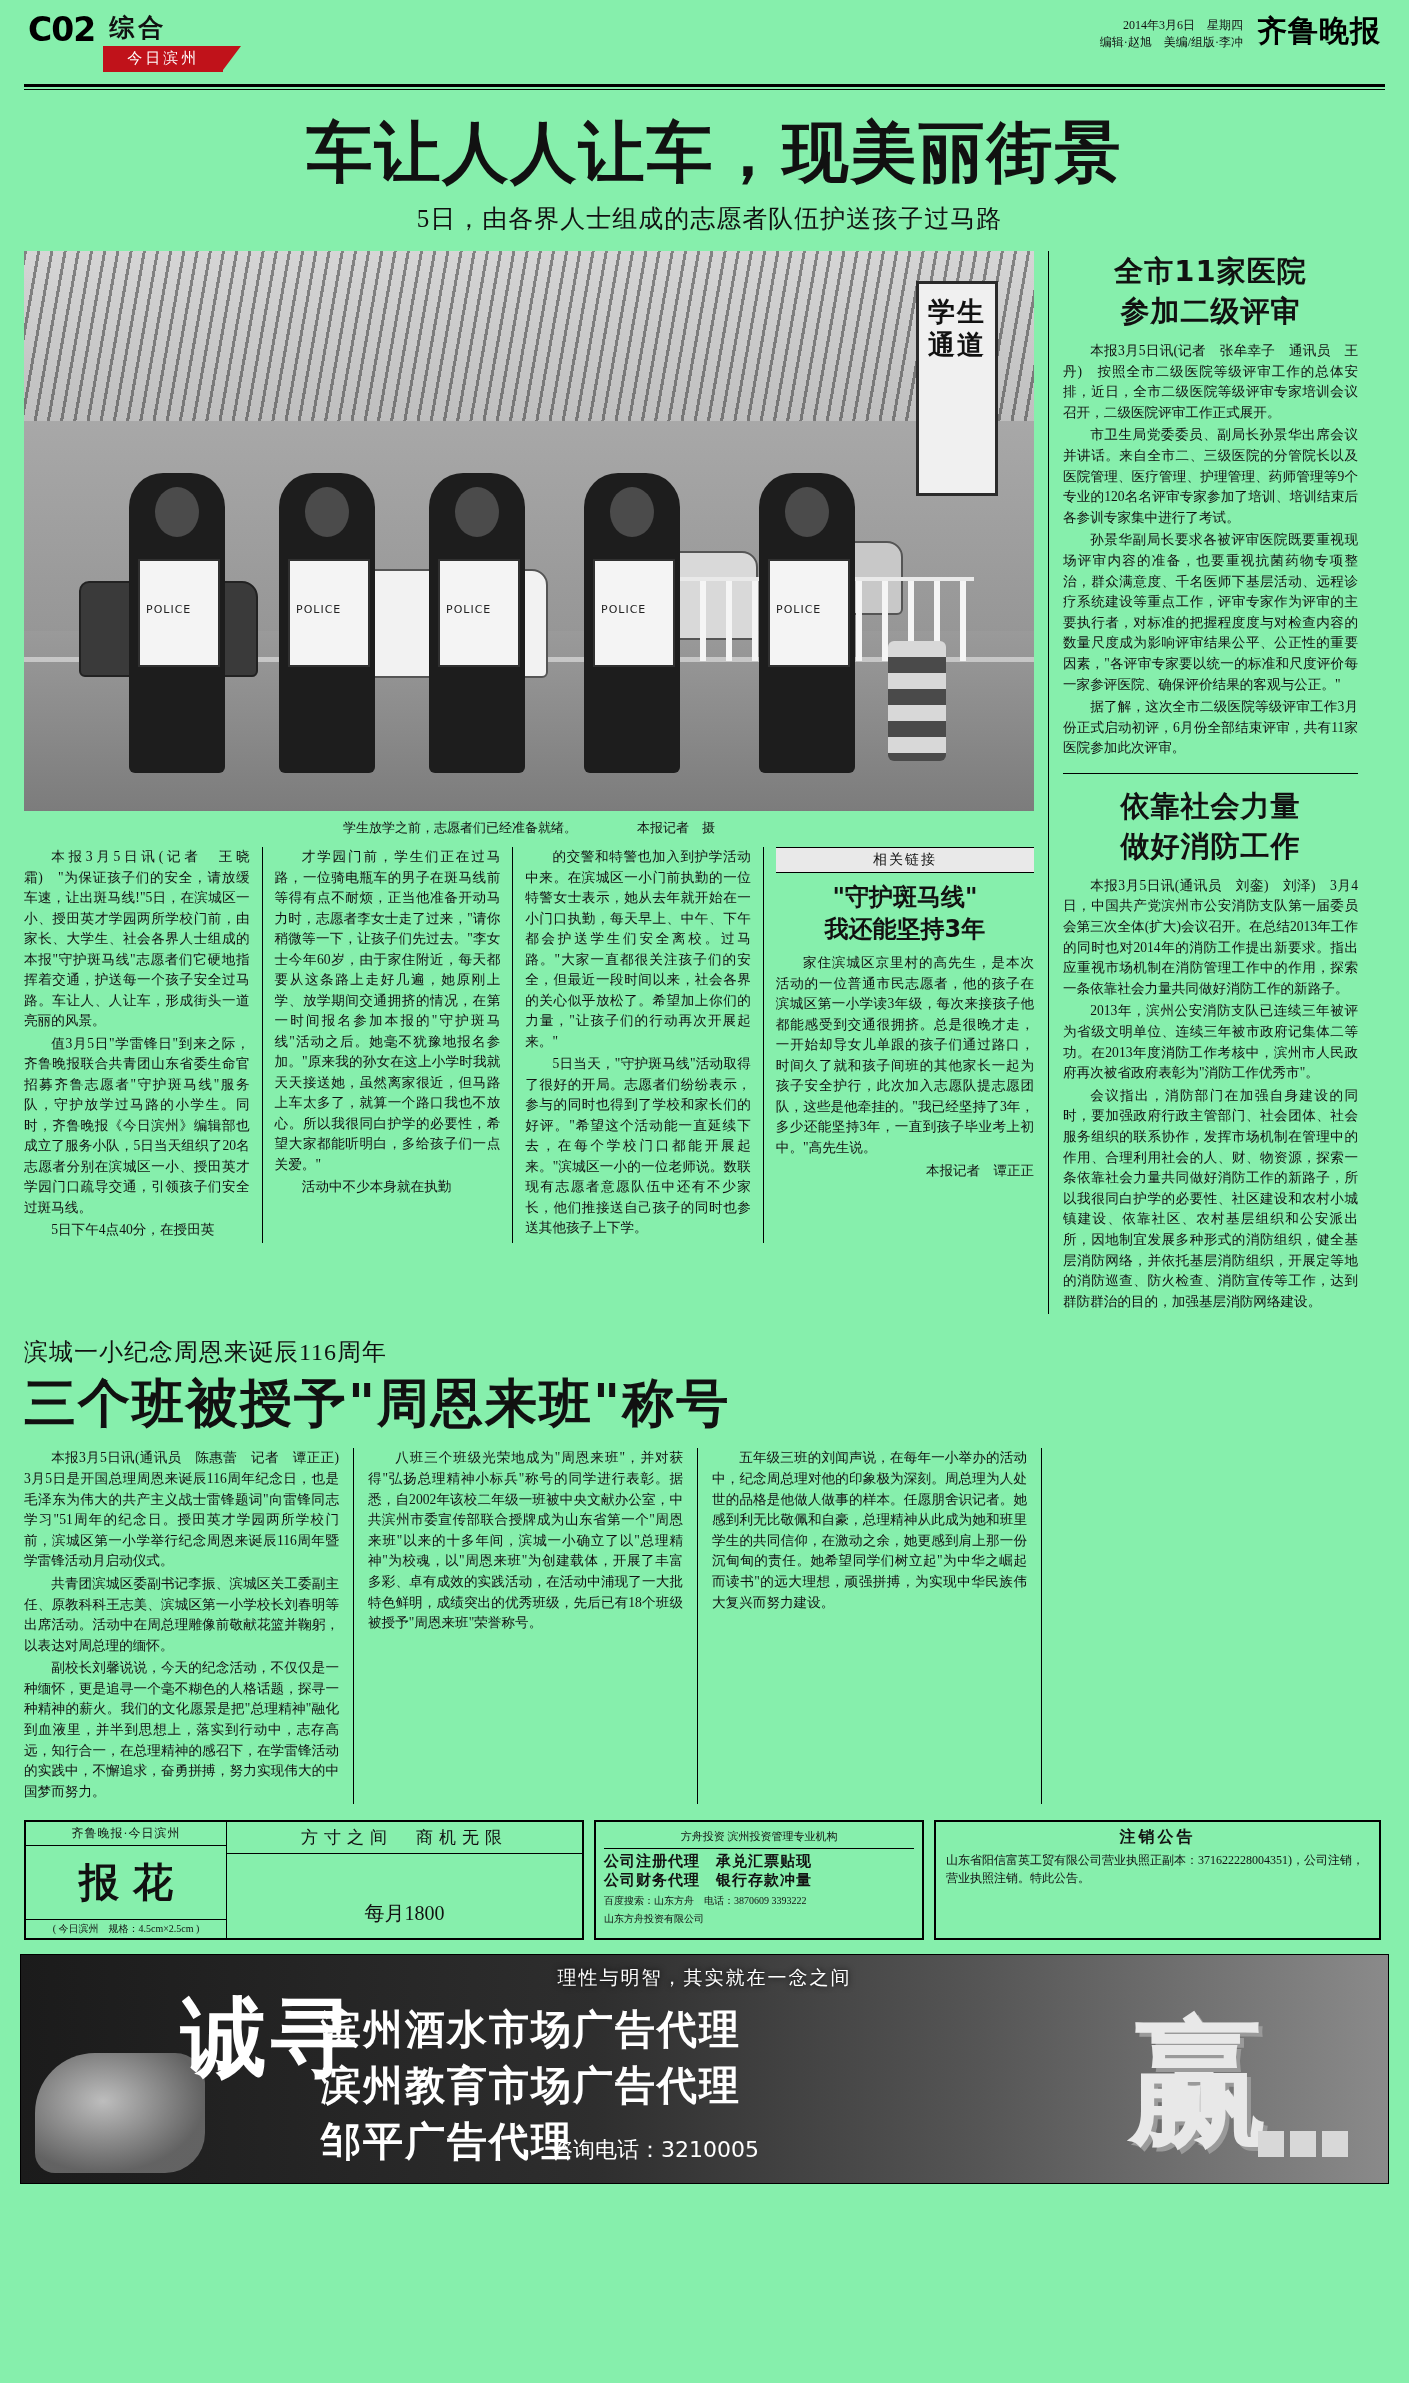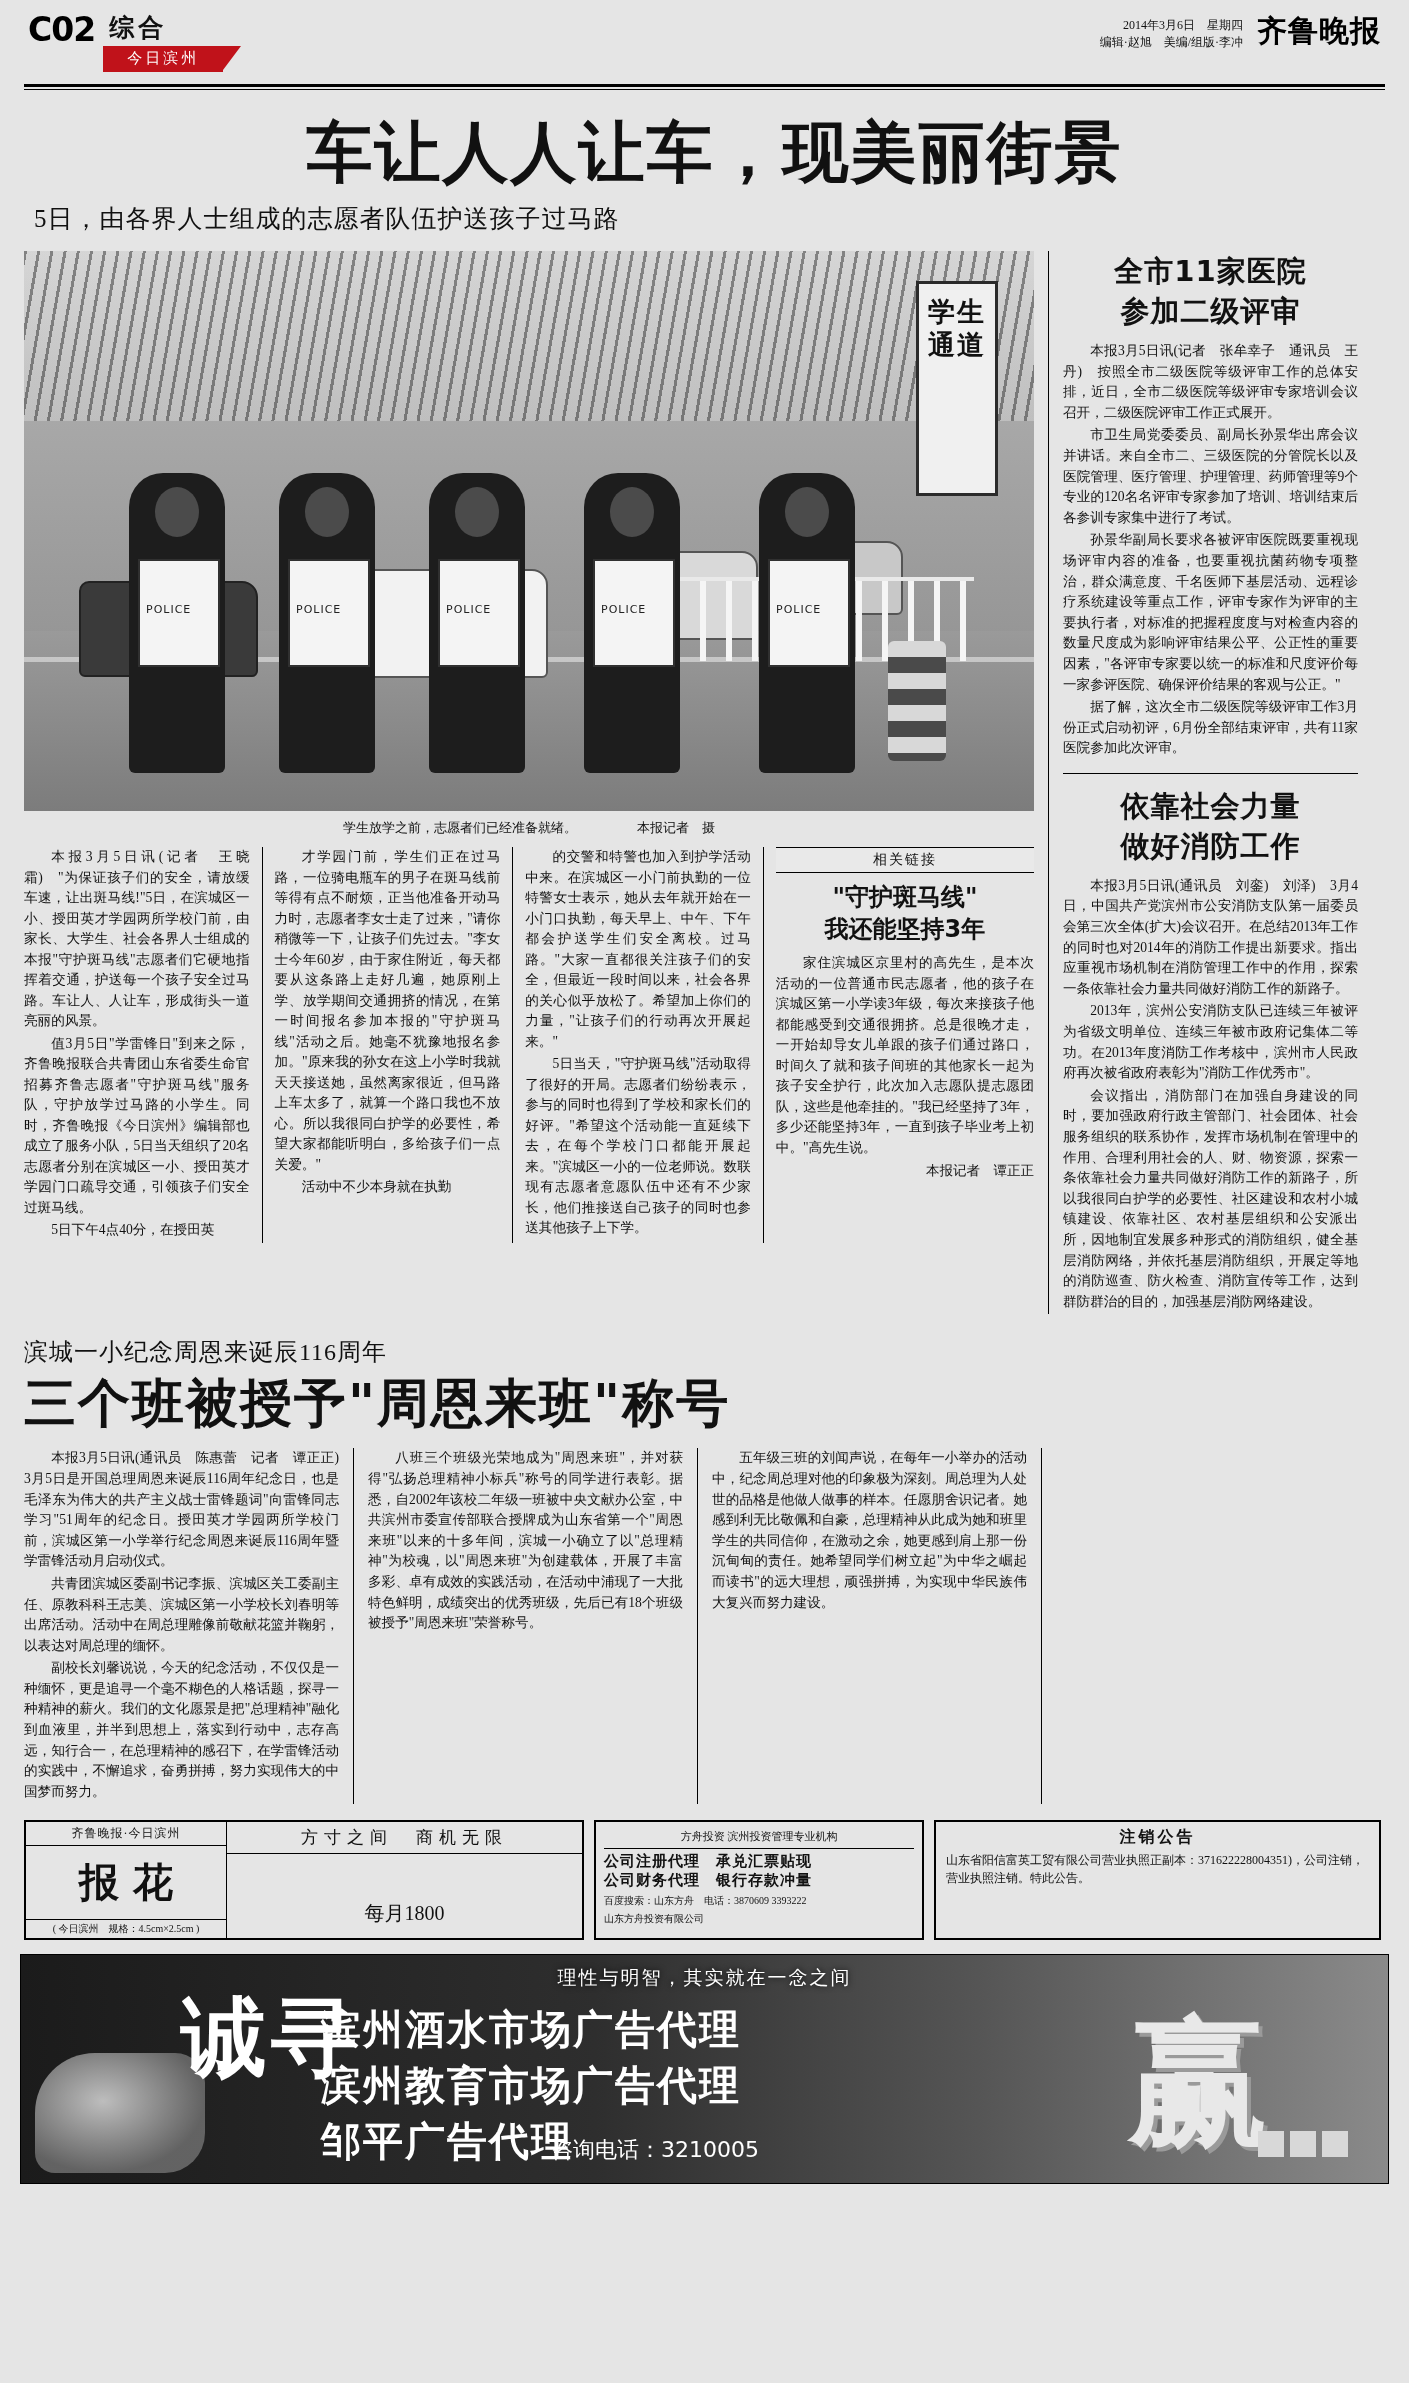--- a/index.html
+++ b/index.html
@@ -6,21 +6,21 @@
   body{
     width:1409px;
     font-family:"Liberation Serif","DejaVu Serif",serif;
     color:#111;
     -webkit-font-smoothing:antialiased;
   }
   .page{
     width:1409px;
     min-height:2383px;
     position:relative;
-    background:#e5e5e5;
+    background:#86efac;
     box-sizing:border-box;
     padding:0;
   }
 
   
   .masthead{
     display:flex;
     align-items:flex-start;
     padding:14px 28px 0 28px;
     position:relative;
@@ -100,21 +100,21 @@
     font-weight:bold;
     letter-spacing:2px;
     text-align:center;
     line-height:74px;
     font-family:"DejaVu Sans",sans-serif;
     margin:8px 0 0 0;
     padding-left:20px;
   }
   .lead-sub{
     font-size:25px;
-    text-align:left;
+    text-align:center;
     letter-spacing:1px;
     margin-top:12px;
     padding-left:10px;
   }
 
   
   .body-grid{
     display:flex;
     padding:16px 24px 0 24px;
     gap:0;

